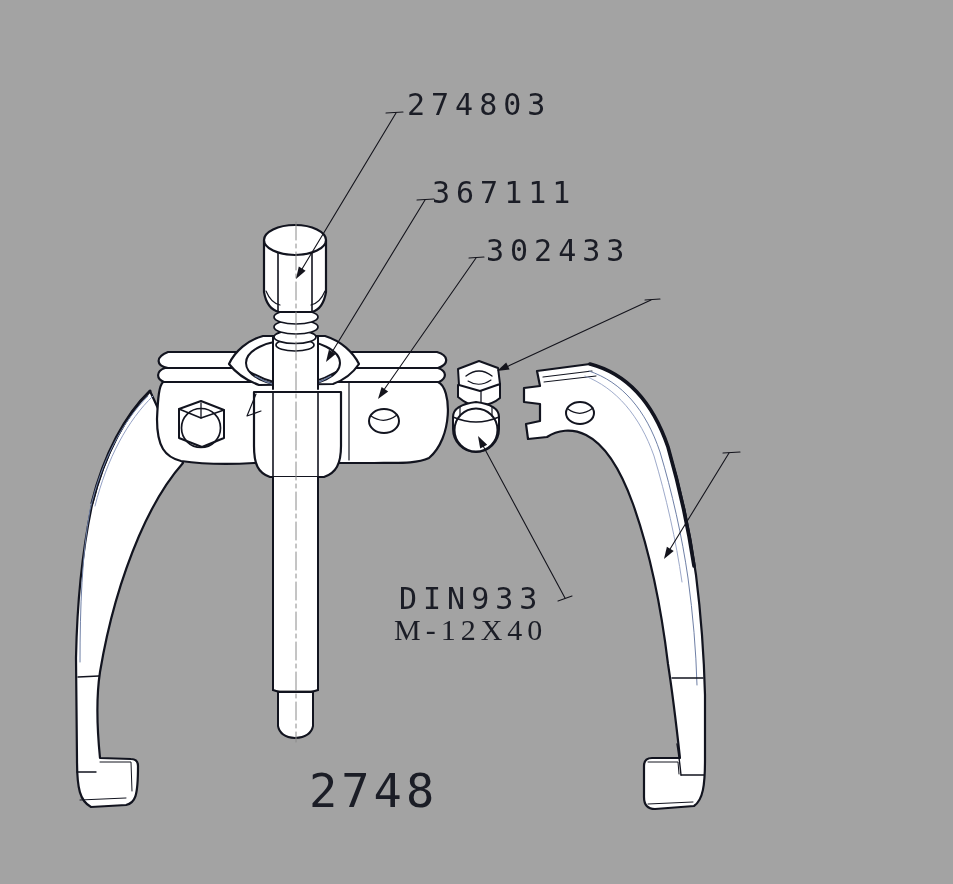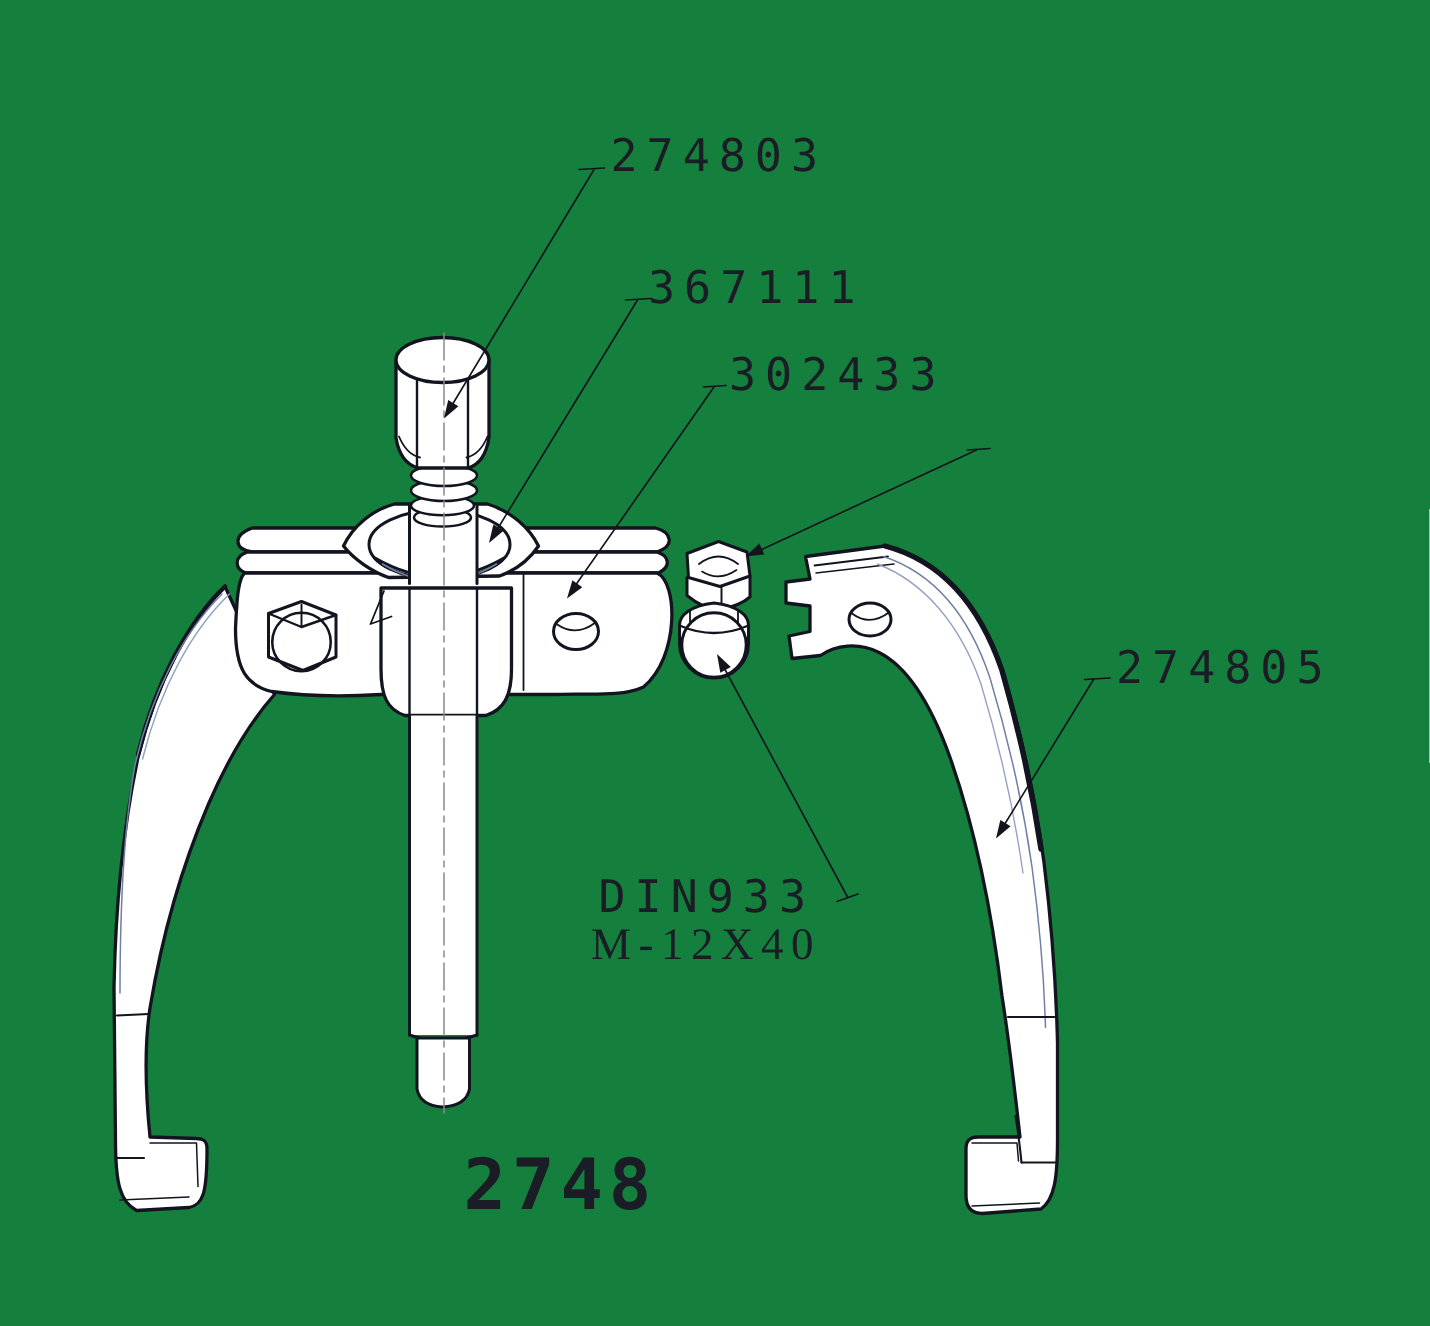--- a/index.html
+++ b/index.html
@@ -1,28 +1,28 @@
 <!DOCTYPE html>
 <html><head>
 <meta charset="utf-8">
 <style>
   html,body{margin:0;padding:0;background:#ffffff;}
   #stage{
-    position:relative;width:953px;height:884px;background:#15803d;overflow:hidden;
+    position:relative;width:953px;height:884px;background:#a3a3a3;overflow:hidden;
     font-family:"DejaVu Sans Mono","Liberation Mono",monospace;
   }
   #drawing-svg{position:absolute;left:0;top:0;}
   .plabel{
     position:absolute;color:#1b1d26;font-size:30px;line-height:30px;
     letter-spacing:6px;white-space:nowrap;font-weight:400;
   }
   .plabel.small-gap{letter-spacing:5px;font-family:Liberation Serif, serif;}
   #assembly-number{
     position:absolute;color:#1b1d26;font-size:47px;line-height:47px;
-    letter-spacing:4px;white-space:nowrap;font-weight:700;
+    letter-spacing:4px;white-space:nowrap;font-weight:400;
   }
 </style>
 </head>
 <body>
 
 <div id="stage">
 
   <svg id="drawing-svg" width="953" height="884" viewBox="0 0 953 884" fill="none" stroke-linecap="round" stroke-linejoin="round">
 
     <g stroke="#12141f" stroke-width="2.2">
@@ -202,19 +202,18 @@
     </g>
   </svg>
 
   <div class="plabel" style="left:407px;top:90px">274803</div>
 
   <div class="plabel" style="left:432px;top:178px">367111</div>
 
   <div class="plabel" style="left:486px;top:236px">302433</div>
 
 
-  <div class="plabel" style="left:744px;top:431px">274805</div>
 
   <div class="plabel" style="left:399px;top:584px">DIN933</div>
   <div class="plabel small-gap" style="left:394px;top:615px">M-12X40</div>
 
   <div id="assembly-number" style="left:309px;top:767px">2748</div>
 </div>
 
 </body></html>

